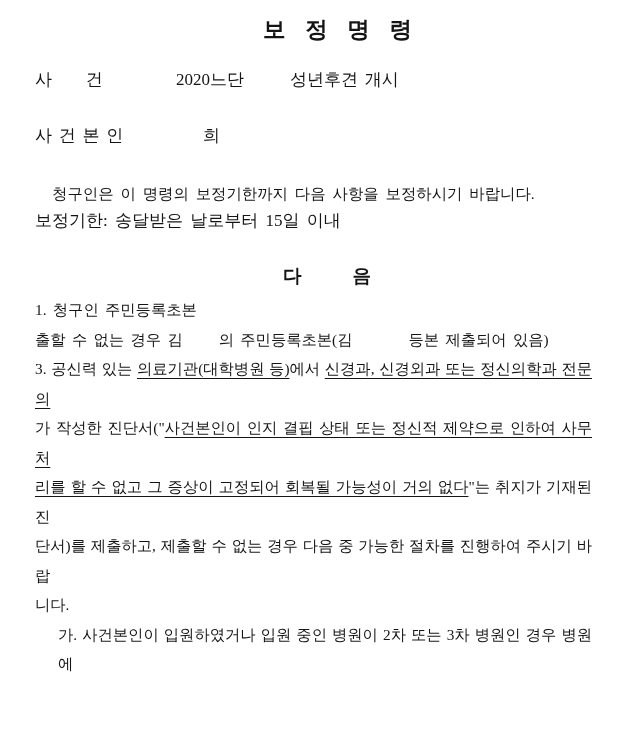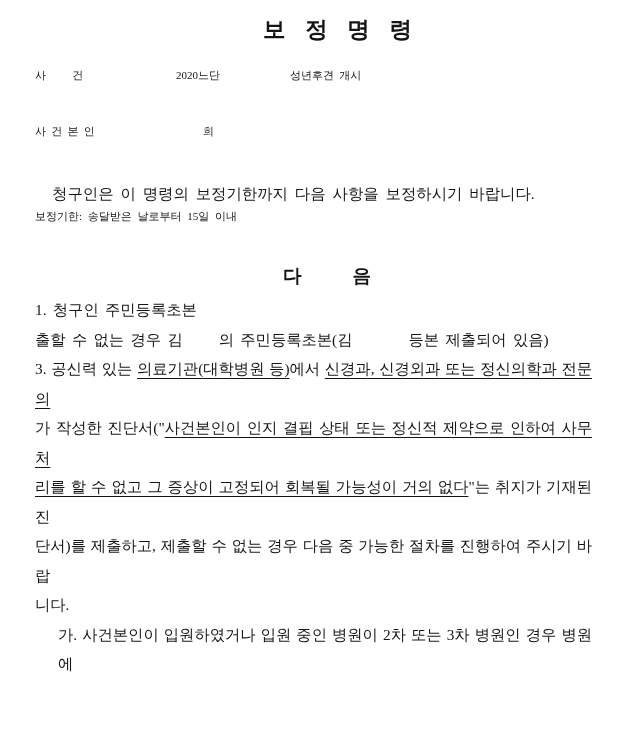--- a/index.html
+++ b/index.html
@@ -5,28 +5,28 @@
   html,body{margin:0;padding:0;background:#fff;}
   .page{
     position:relative;width:627px;height:731px;background:#ffffff;
     font-family:"Liberation Serif","DejaVu Serif",serif;color:#141414;
     overflow:hidden;
   }
   .title{
     position:absolute;top:14px;left:263px;margin:0;
     font-size:22.5px;font-weight:bold;letter-spacing:7px;white-space:pre;
   }
-  .hrow{position:absolute;left:0;width:627px;height:22px;font-size:11px;}
+  .hrow{position:absolute;left:0;width:627px;height:22px;font-size:17px;}
   .r1{top:68px}.r2{top:96px}.r3{top:124px}
   .hlabel{position:absolute;left:35px;white-space:pre;word-spacing:2.5px;}
   .hval{position:absolute;left:176px;white-space:pre;}
   .hval.shift{left:203px;}
   .hval2{position:absolute;left:290px;white-space:pre;word-spacing:2.5px;}
   .intro{position:absolute;top:184px;left:52px;margin:0;font-size:15.4px;word-spacing:3px;}
-  .deadline{position:absolute;top:209px;left:35px;margin:0;font-size:11px;word-spacing:3px;}
+  .deadline{position:absolute;top:209px;left:35px;margin:0;font-size:17px;word-spacing:3px;}
   .daum{position:absolute;top:265px;left:283px;font-size:18.5px;font-weight:bold;line-height:22px;}
   .daum .right{margin-left:51px;}
   .body{
     position:absolute;top:295px;left:35px;width:557px;
     font-size:15.3px;line-height:29.5px;
   }
   .line{min-height:29.5px;}
   .jline{text-align:justify;text-align-last:justify;}
   .pline{word-spacing:2.5px;}
   .ind1{padding-left:23px;}

